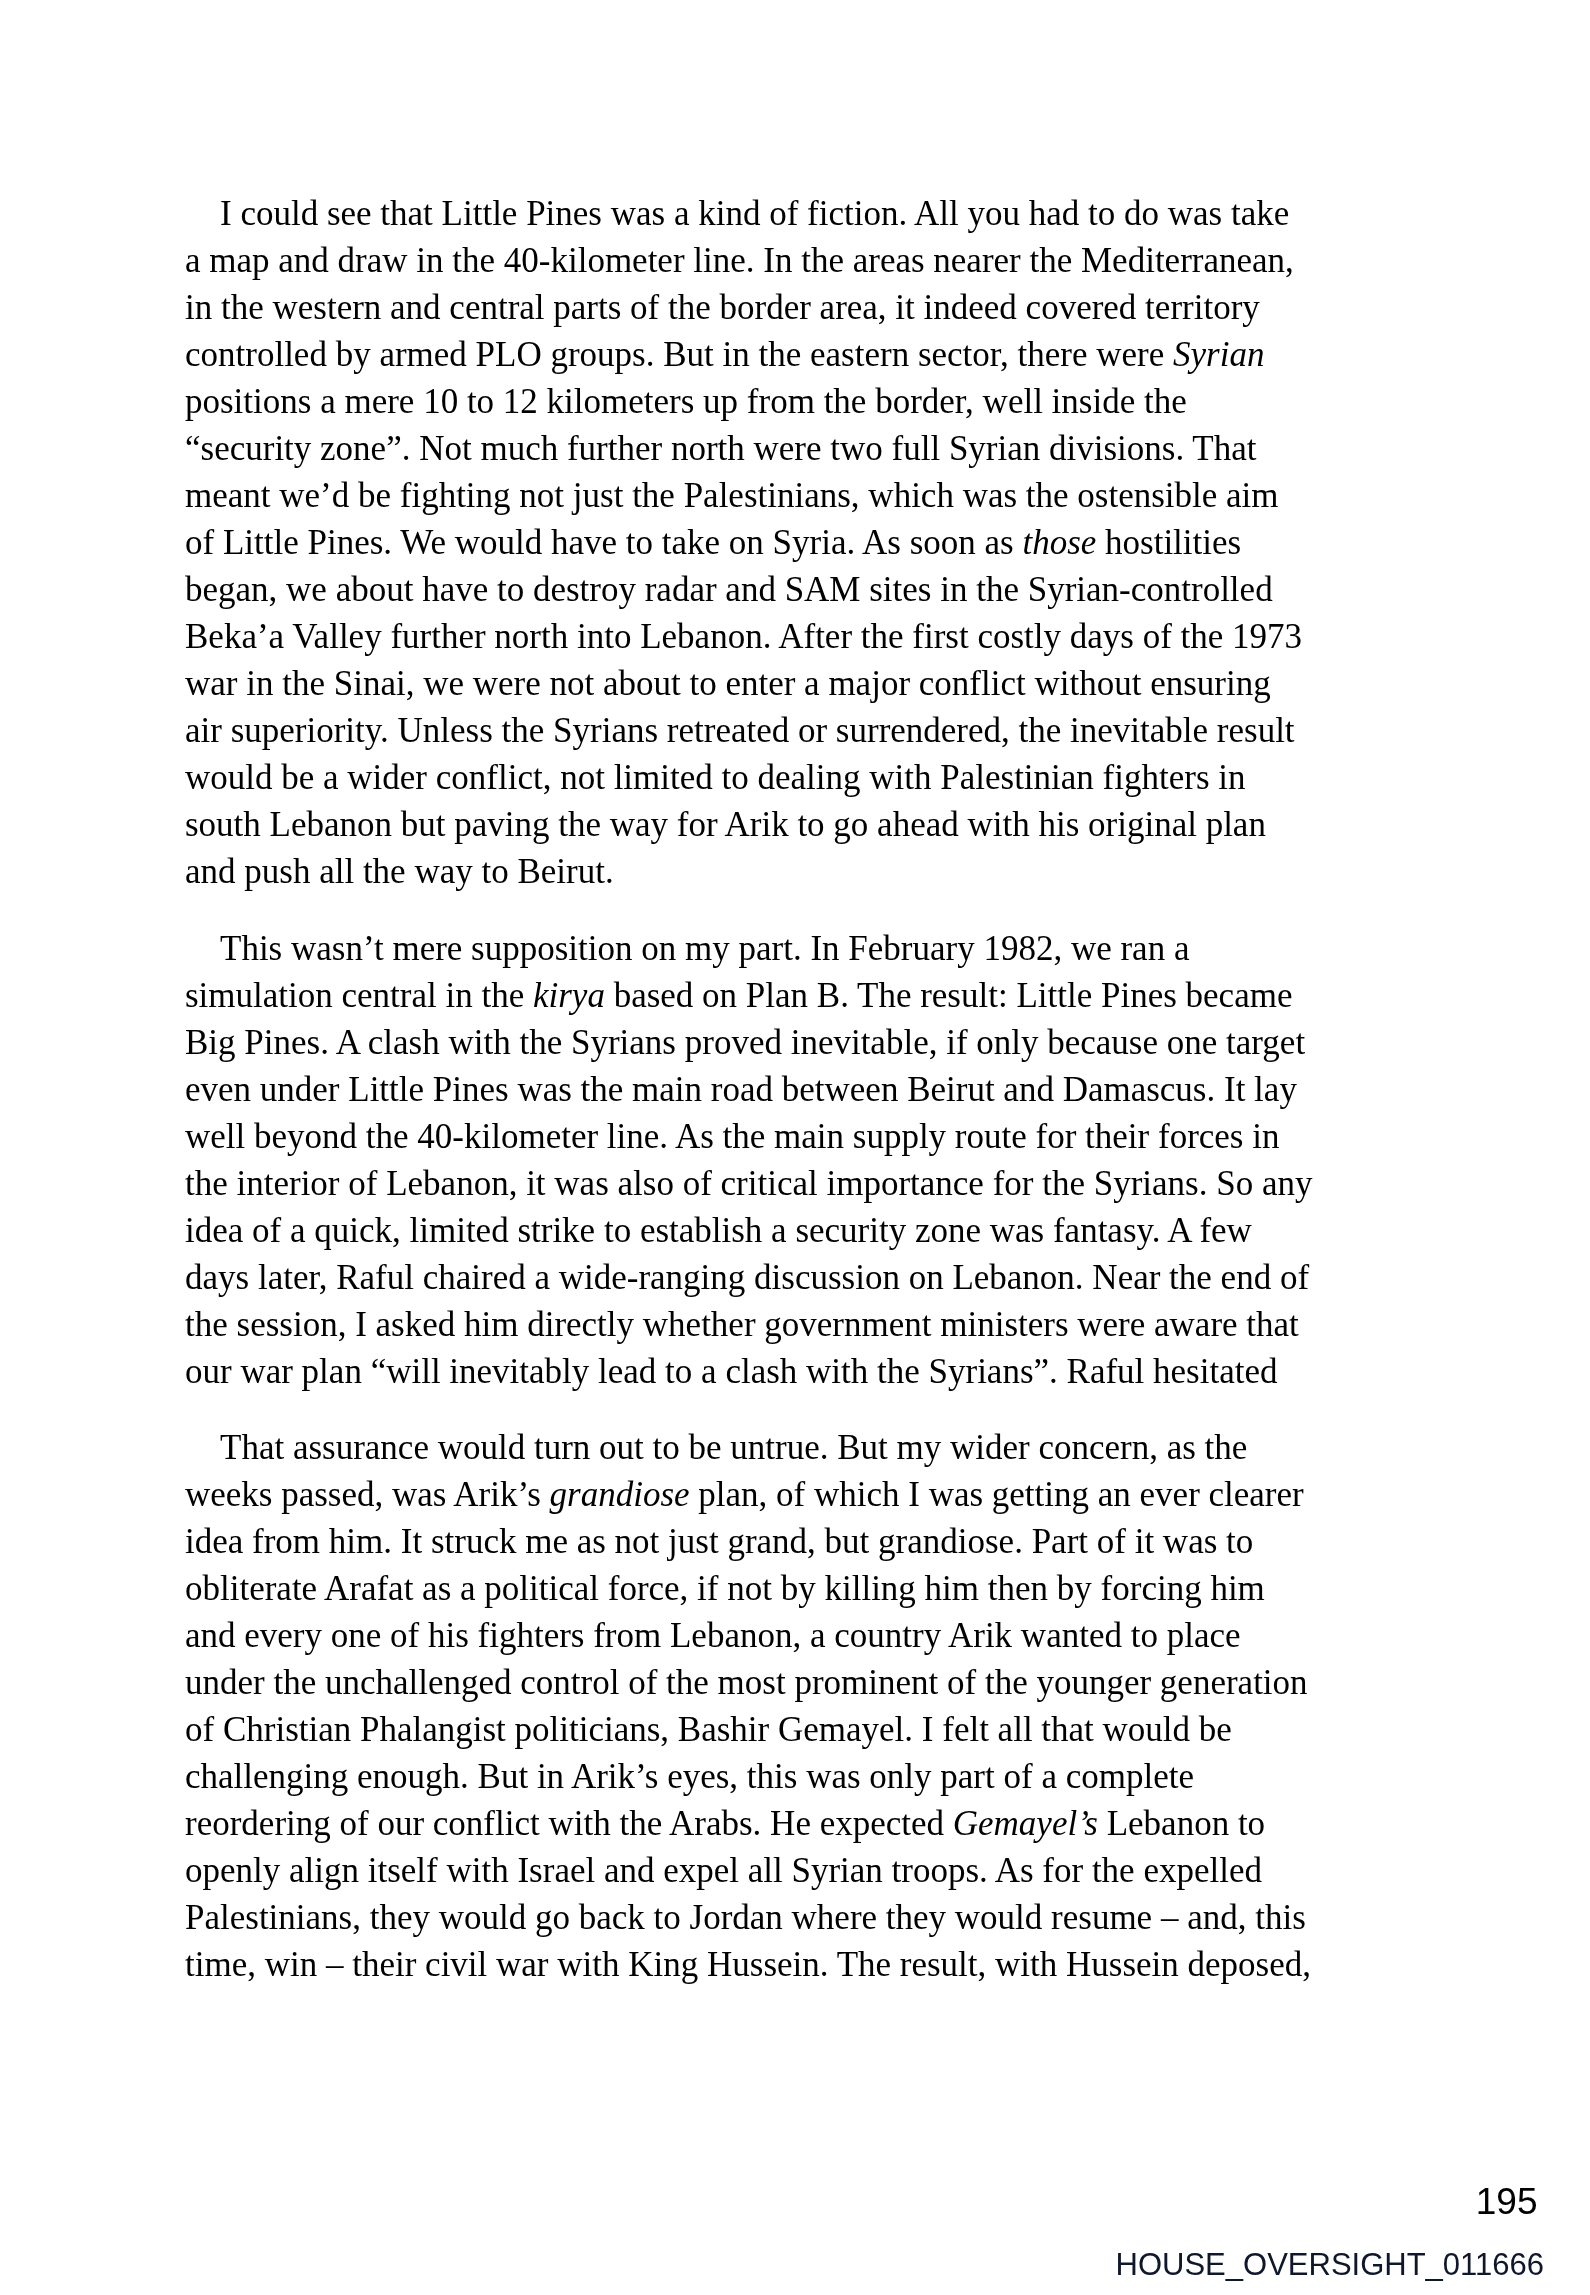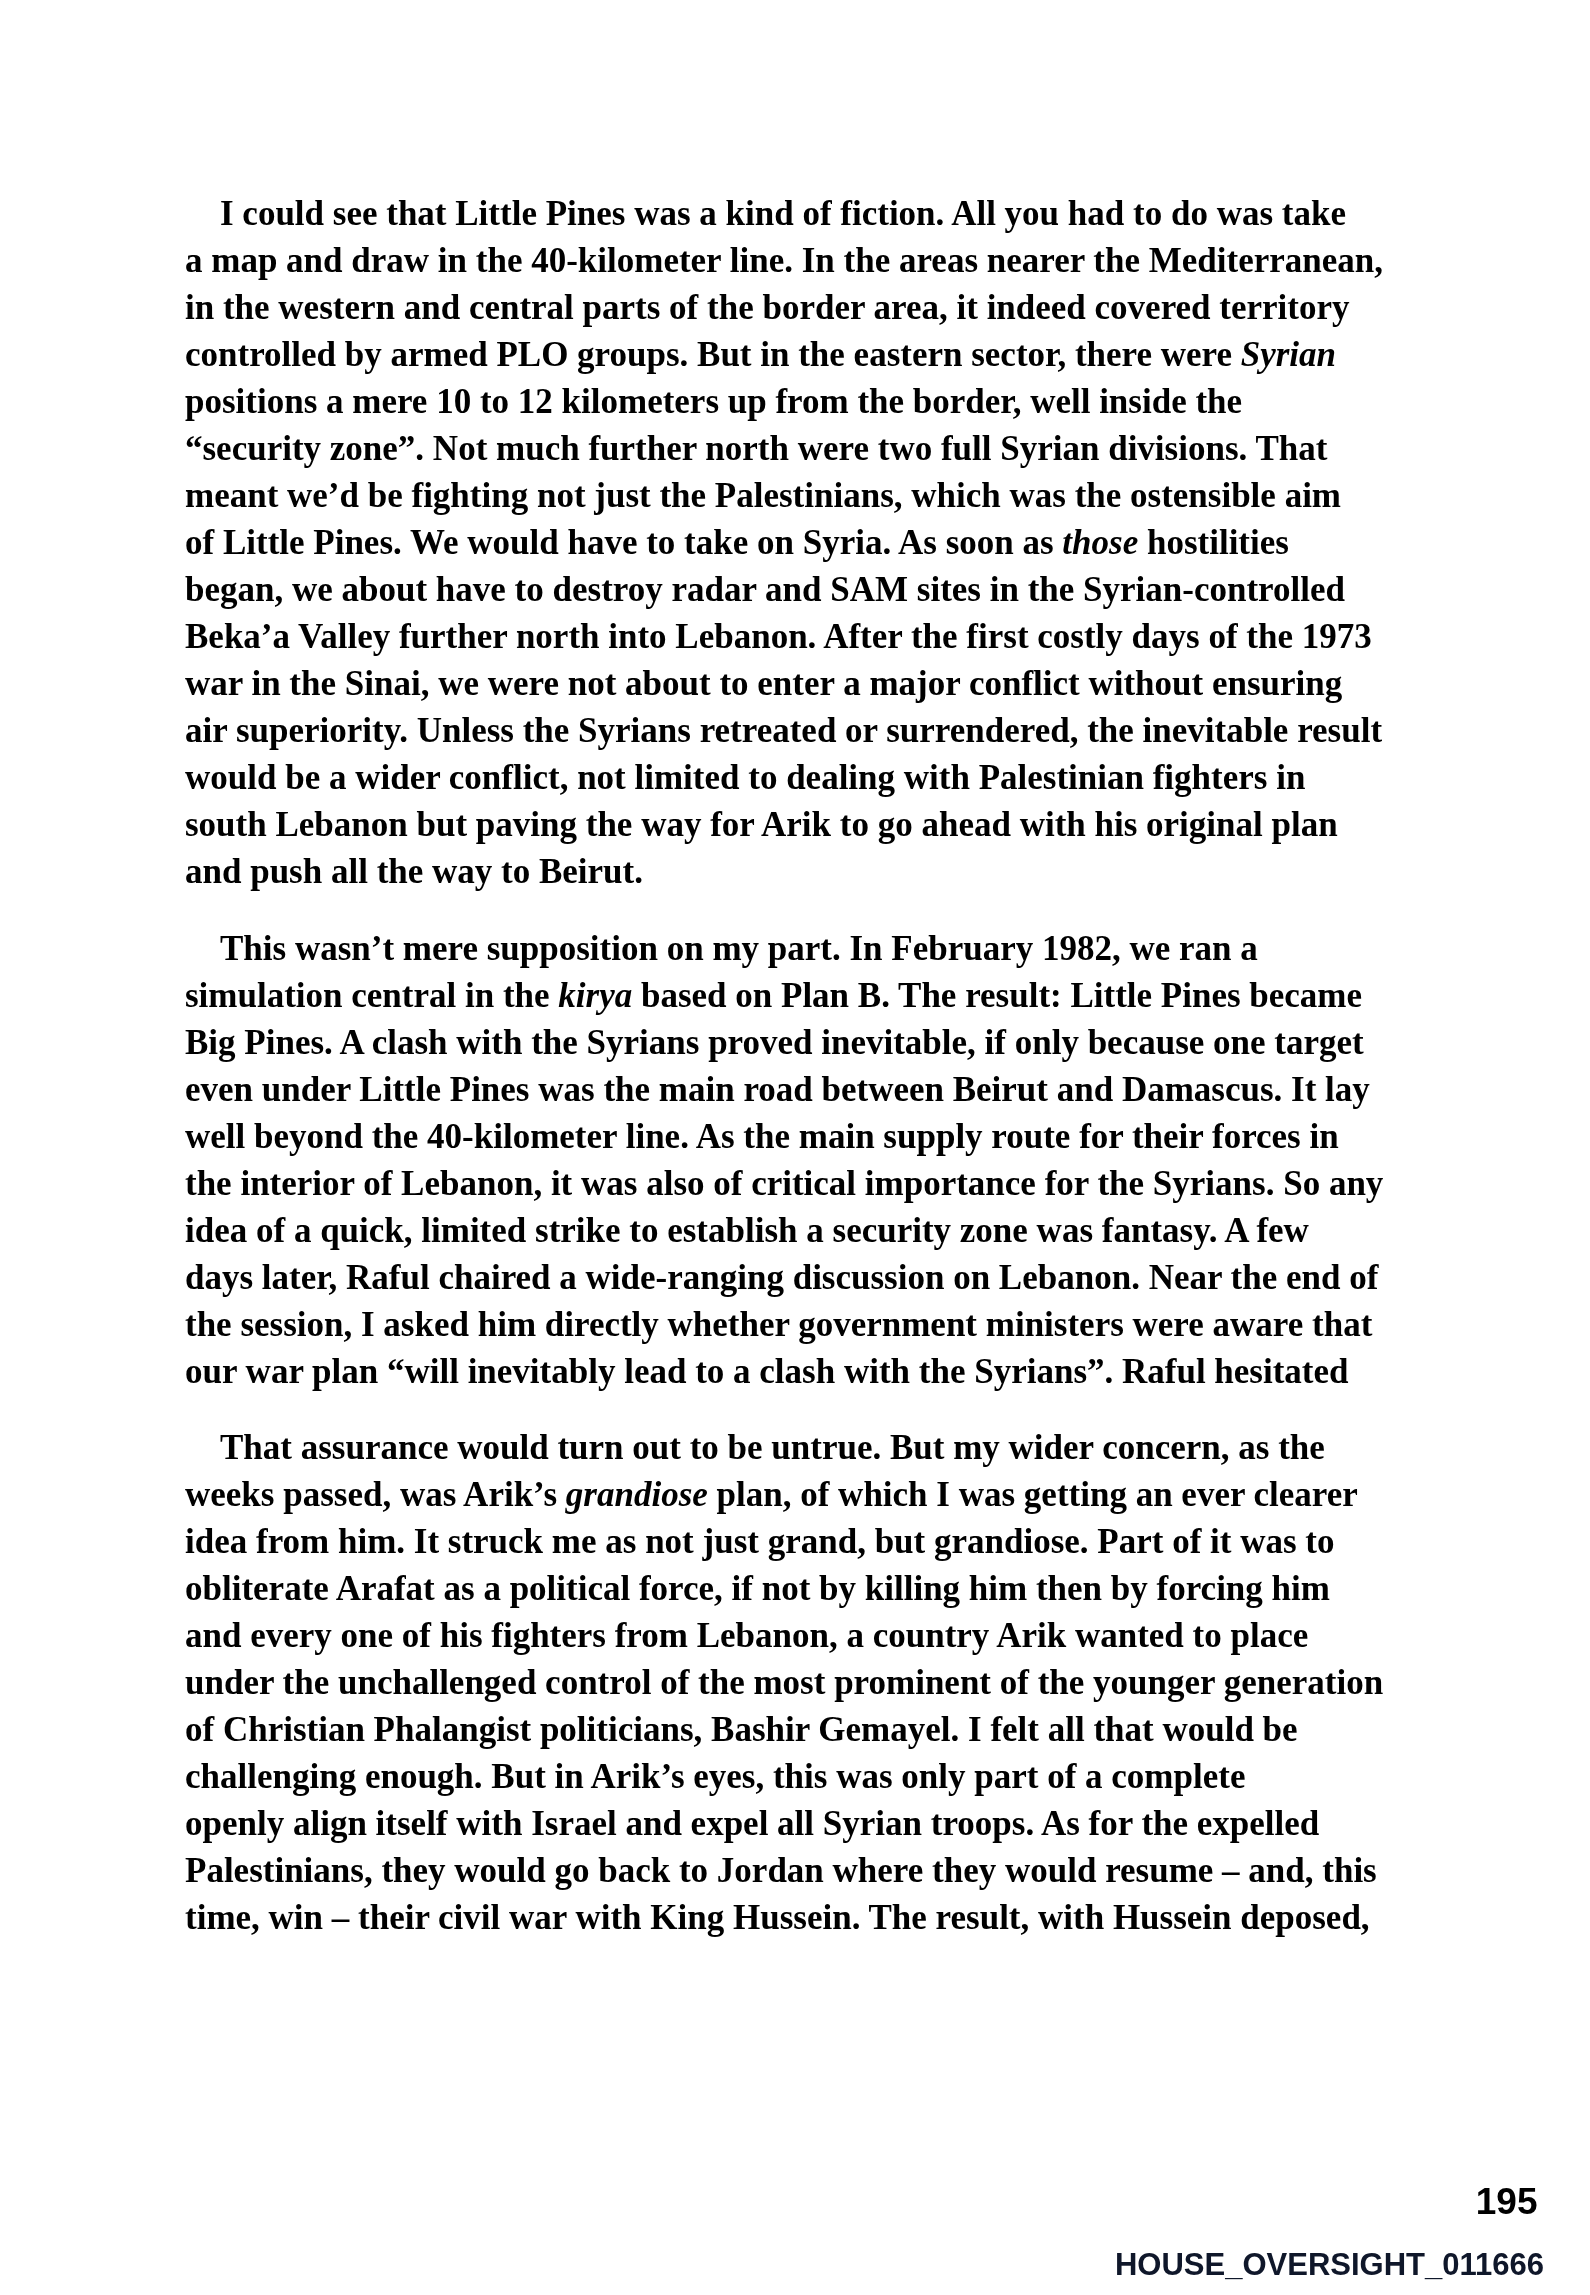--- a/index.html
+++ b/index.html
@@ -7,21 +7,20 @@
     padding: 0;
     background: #ffffff;
   }
   .sheet {
     position: relative;
     width: 1567px;
     height: 2295px;
     background: #ffffff;
     color: #000000;
     overflow: hidden;
-    font-weight: bold;
   }
   .text-block {
     position: absolute;
     left: 185px;
     top: 190px;
     width: 1277px;
     font-family: "Liberation Serif", serif;
     font-size: 35px;
     line-height: 47px;
     color: #000000;
@@ -93,20 +92,21 @@
       </div>
       <div class="paragraph">
         <div class="line first"><span>That assurance would turn out to be untrue. But my wider concern, as the</span></div>
         <div class="line"><span>weeks passed, was Arik’s </span><span class="italic">grandiose</span><span> plan, of which I was getting an ever clearer</span></div>
         <div class="line"><span>idea from him. It struck me as not just grand, but grandiose. Part of it was to</span></div>
         <div class="line"><span>obliterate Arafat as a political force, if not by killing him then by forcing him</span></div>
         <div class="line"><span>and every one of his fighters from Lebanon, a country Arik wanted to place</span></div>
         <div class="line"><span>under the unchallenged control of the most prominent of the younger generation</span></div>
         <div class="line"><span>of Christian Phalangist politicians, Bashir Gemayel. I felt all that would be</span></div>
         <div class="line"><span>challenging enough. But in Arik’s eyes, this was only part of a complete</span></div>
+        <div class="line"><span>reordering of our conflict with the Arabs. He expected </span><span class="italic">Gemayel’s</span><span> Lebanon to</span></div>
         <div class="line"><span>openly align itself with Israel and expel all Syrian troops. As for the expelled</span></div>
         <div class="line"><span>Palestinians, they would go back to Jordan where they would resume – and, this</span></div>
         <div class="line"><span>time, win – their civil war with King Hussein. The result, with Hussein deposed,</span></div>
       </div>
     </div>
   <div class="page-number">195</div>
   <div class="stamp">HOUSE_OVERSIGHT_011666</div>
 </div>
 
 

